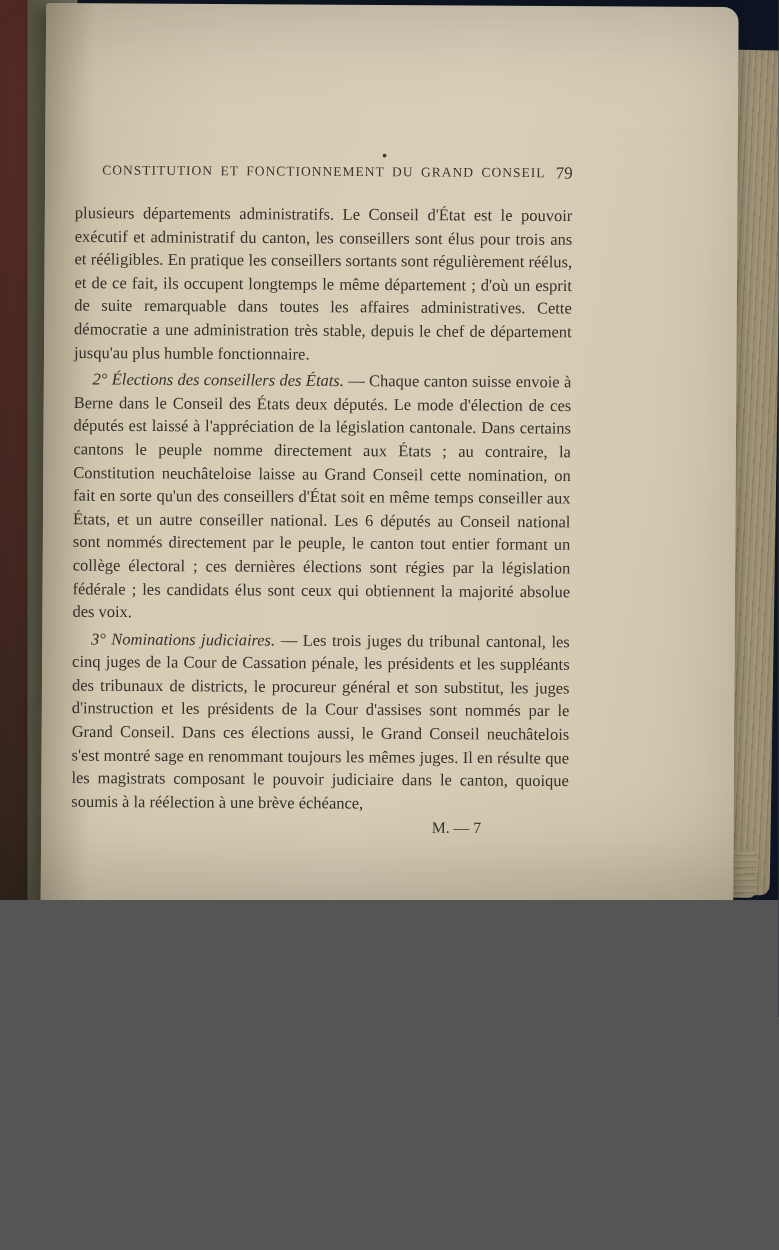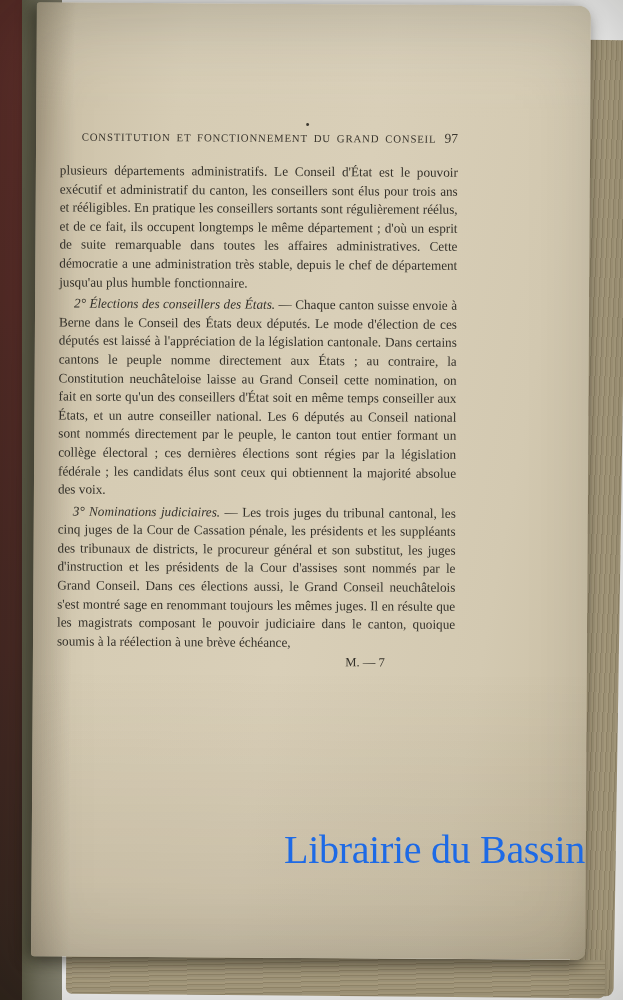--- a/index.html
+++ b/index.html
@@ -1,21 +1,21 @@
 <!DOCTYPE html>
 <html lang="fr"><head>
 <meta charset="utf-8">
 <style>
   html, body { margin: 0; padding: 0; background: #555; }
   .photo {
     position: relative;
     width: 623px;
-    height: 1000px;
+    height: 720px;
     overflow: hidden;
-    background: #ffffff;
+    background: #0f172a;
     font-family: "Liberation Serif", "DejaVu Serif", serif;
   }
   
   .cover-left {
     position: absolute; left: 0; top: 0; width: 28px; height: 100%;
     background: linear-gradient(180deg, #5f2f2b 0%, #582d29 30%, #4a2b26 65%, #352820 100%);
     z-index: 0;
   }
   
   .pages-left {
@@ -121,21 +121,21 @@
   <div class="fore-edge-right"></div>
   <div class="bottom-edge"></div>
 
   <div class="page">
     <div class="sheen"></div>
 
     <div class="content">
 
       <div class="running-header">
         <span class="rh-title">CONSTITUTION ET FONCTIONNEMENT DU GRAND CONSEIL</span>
-        <span class="rh-num">97</span>
+        <span class="rh-num">79</span>
         <span class="speck"></span>
       </div>
 
       <p class="para first"><i class="lead"></i><span>plusieurs départements administratifs. Le Conseil d'État est le pouvoir exécutif et administratif du canton, les conseillers sont élus pour trois ans et rééligibles. En pratique les conseillers sortants sont régulièrement réélus, et de ce fait, ils occupent longtemps le même département ; d'où un esprit de suite remarquable dans toutes les affaires administratives. Cette démocratie a une administration très stable, depuis le chef de département jusqu'au plus humble fonctionnaire.</span></p>
 
       <p class="para"><i class="lead">2° Élections des conseillers des États.</i><span> — Chaque canton suisse envoie à Berne dans le Conseil des États deux députés. Le mode d'élection de ces députés est laissé à l'appréciation de la législation cantonale. Dans certains cantons le peuple nomme directement aux États ; au contraire, la Constitution neuchâteloise laisse au Grand Conseil cette nomination, on fait en sorte qu'un des conseillers d'État soit en même temps conseiller aux États, et un autre conseiller national. Les 6 députés au Conseil national sont nommés directement par le peuple, le canton tout entier formant un collège électoral ; ces dernières élections sont régies par la législation fédérale ; les candidats élus sont ceux qui obtiennent la majorité absolue des voix.</span></p>
 
       <p class="para"><i class="lead">3° Nominations judiciaires.</i><span> — Les trois juges du tribunal cantonal, les cinq juges de la Cour de Cassation pénale, les présidents et les suppléants des tribunaux de districts, le procureur général et son substitut, les juges d'instruction et les présidents de la Cour d'assises sont nommés par le Grand Conseil. Dans ces élections aussi, le Grand Conseil neuchâtelois s'est montré sage en renommant toujours les mêmes juges. Il en résulte que les magistrats composant le pouvoir judiciaire dans le canton, quoique soumis à la réélection à une brève échéance,</span></p>
 
       <div class="sig-mark">M. — 7</div>

